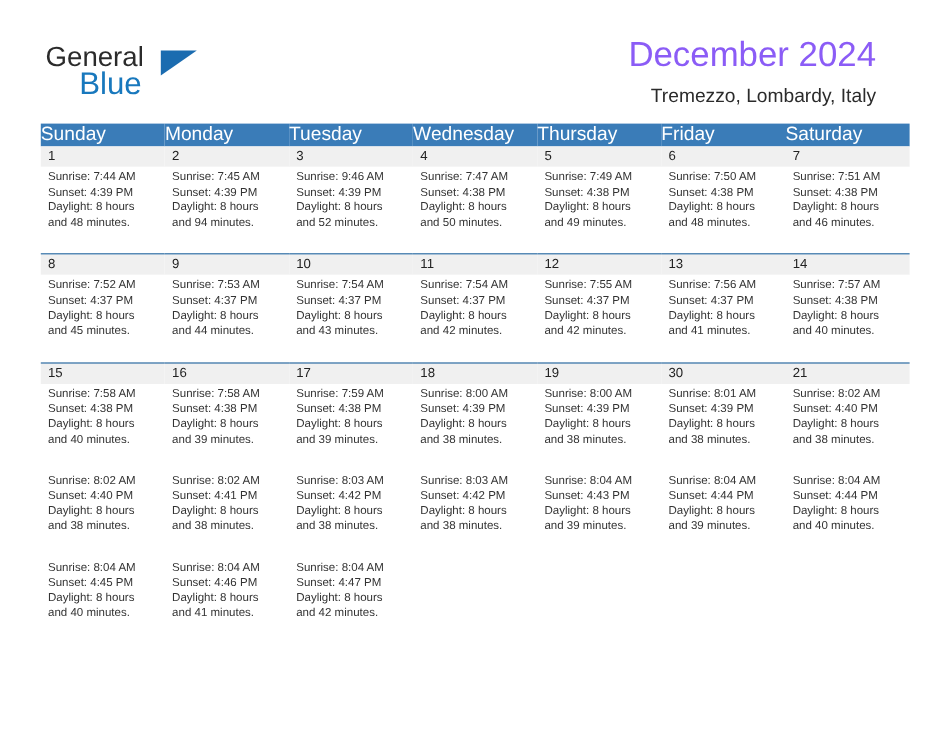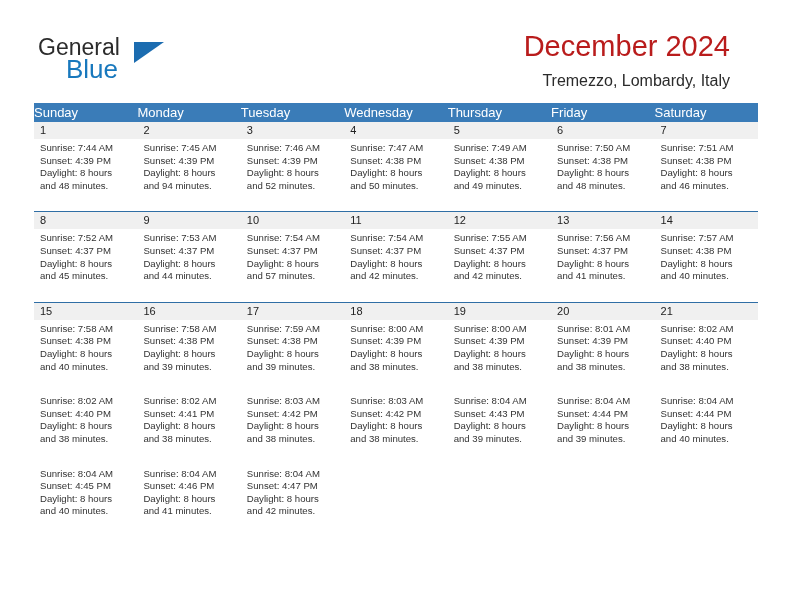--- a/index.html
+++ b/index.html
@@ -63,21 +63,21 @@
     border-bottom: 21px solid transparent;
   }
   .title-block {
     position: absolute;
     right: 0;
     top: 0;
     text-align: right;
   }
   .cal-title {
     font-size: 29px;
-    color: #b91c1c;
+    color: #8b5cf6;
     line-height: 36px;
     white-space: nowrap;
   }
   .cal-subtitle {
     font-size: 16px;
     color: #2b2b2b;
     line-height: 22px;
     margin-top: 6px;
     white-space: nowrap;
   }
@@ -93,21 +93,21 @@
   }
   .calendar th, .calendar td {
     padding: 0;
     margin: 0;
     width: 103.43px;
     vertical-align: top;
   }
   thead th {
     background: #3a7cb8;
     color: #ffffff;
-    font-size: 13px;
+    font-size: 16px;
     font-weight: normal;
     text-align: left;
     height: 19px;
     line-height: 19px;
     padding-left: 6px;
     box-sizing: border-box;
   }
   tr.daynum-row td {
     background: #f0f0f0;
     font-size: 11px;
@@ -189,21 +189,21 @@
             <div class="detail-line">Daylight: 8 hours</div>
             <div class="detail-line">and 48 minutes.</div>
           </td>
           <td>
             <div class="detail-line">Sunrise: 7:45 AM</div>
             <div class="detail-line">Sunset: 4:39 PM</div>
             <div class="detail-line">Daylight: 8 hours</div>
             <div class="detail-line">and 94 minutes.</div>
           </td>
           <td>
-            <div class="detail-line">Sunrise: 7:46 AM</div>
+            <div class="detail-line">Sunrise: 9:46 AM</div>
             <div class="detail-line">Sunset: 4:39 PM</div>
             <div class="detail-line">Daylight: 8 hours</div>
             <div class="detail-line">and 52 minutes.</div>
           </td>
           <td>
             <div class="detail-line">Sunrise: 7:47 AM</div>
             <div class="detail-line">Sunset: 4:38 PM</div>
             <div class="detail-line">Daylight: 8 hours</div>
             <div class="detail-line">and 50 minutes.</div>
           </td>
@@ -245,21 +245,21 @@
           <td>
             <div class="detail-line">Sunrise: 7:53 AM</div>
             <div class="detail-line">Sunset: 4:37 PM</div>
             <div class="detail-line">Daylight: 8 hours</div>
             <div class="detail-line">and 44 minutes.</div>
           </td>
           <td>
             <div class="detail-line">Sunrise: 7:54 AM</div>
             <div class="detail-line">Sunset: 4:37 PM</div>
             <div class="detail-line">Daylight: 8 hours</div>
-            <div class="detail-line">and 57 minutes.</div>
+            <div class="detail-line">and 43 minutes.</div>
           </td>
           <td>
             <div class="detail-line">Sunrise: 7:54 AM</div>
             <div class="detail-line">Sunset: 4:37 PM</div>
             <div class="detail-line">Daylight: 8 hours</div>
             <div class="detail-line">and 42 minutes.</div>
           </td>
           <td>
             <div class="detail-line">Sunrise: 7:55 AM</div>
             <div class="detail-line">Sunset: 4:37 PM</div>
@@ -278,21 +278,21 @@
             <div class="detail-line">Daylight: 8 hours</div>
             <div class="detail-line">and 40 minutes.</div>
           </td>
         </tr>
         <tr class="daynum-row">
           <td>15</td>
           <td>16</td>
           <td>17</td>
           <td>18</td>
           <td>19</td>
-          <td>20</td>
+          <td>30</td>
           <td>21</td>
         </tr>
         <tr class="detail-row">
           <td>
             <div class="detail-line">Sunrise: 7:58 AM</div>
             <div class="detail-line">Sunset: 4:38 PM</div>
             <div class="detail-line">Daylight: 8 hours</div>
             <div class="detail-line">and 40 minutes.</div>
           </td>
           <td>

